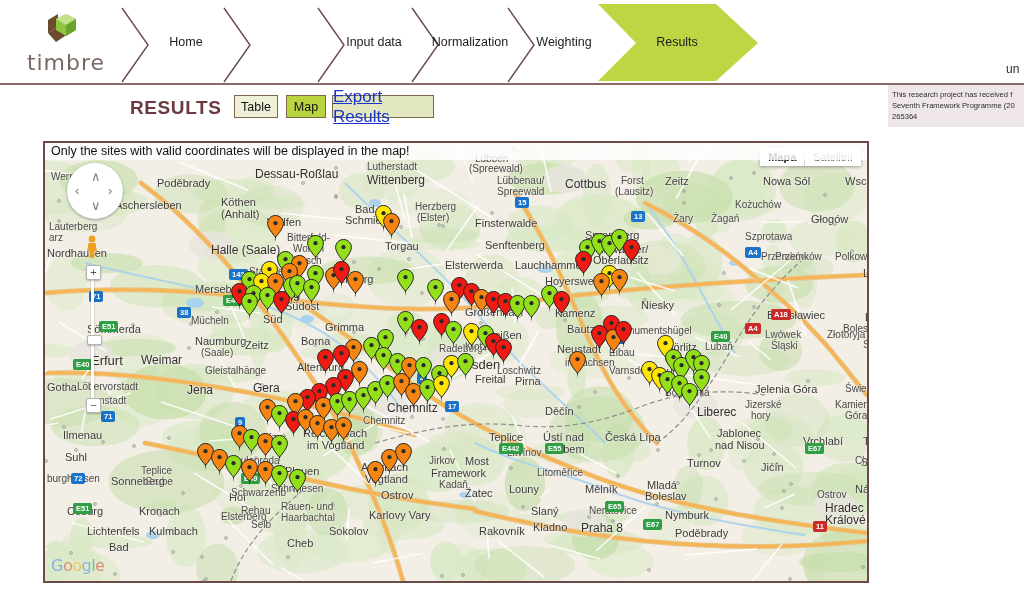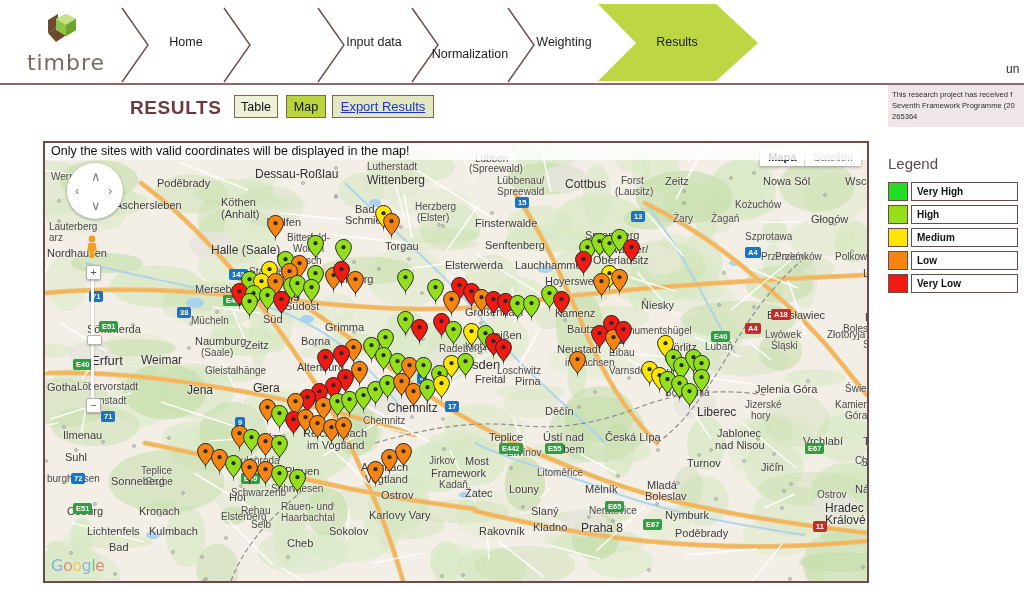--- a/index.html
+++ b/index.html
@@ -52,21 +52,21 @@
     color:#6b3a3f;letter-spacing:.6px;
   }
   .btn{
     position:absolute;top:0;height:23px;box-sizing:border-box;
     border:1px solid #7a6a4a;display:flex;align-items:center;justify-content:center;
     font-size:12.5px;color:#111;cursor:pointer;
   }
   .btn-table{left:234px;width:44px;background:#eef0d8;}
   .btn-map{left:286px;width:40px;background:#b9d43f;}
   .btn-export{left:332px;width:102px;background:#e3e7c0;}
-  .btn-export span{color:#1a33c8;text-decoration:underline;font-size:13px;}
+  .btn-export span{color:#1a33c8;text-decoration:underline;font-size:17px;}
 
   
   .map-frame{
     position:absolute;left:43px;top:141px;width:826px;height:442px;
     border:2px solid #6b4a4a;box-sizing:border-box;overflow:hidden;background:#f3efe6;
   }
   .map-canvas{position:absolute;left:0;top:0;width:822px;height:438px;overflow:hidden;}
 
   .map-notice{
     position:absolute;left:0;top:0;width:822px;height:17px;z-index:40;
@@ -168,21 +168,21 @@
         </svg>
       <svg class="chev-sep" style="left:290px;" viewBox="0 0 36 78">
           <path d="M4 2 L30 39 L4 76"></path>
         </svg>
       <svg class="chev-sep" style="left:386px;" viewBox="0 0 36 78">
           <path d="M4 2 L30 39 L4 76"></path>
         </svg>
 
       <div class="nav-item" style="left:26px;width:84px;">Home</div>
       <div class="nav-item" style="left:212px;width:88px;">Input data</div>
-      <div class="nav-item" style="left:304px;width:96px;margin-top:12px;">Normalization</div>
+      <div class="nav-item" style="left:304px;width:96px;">Normalization</div>
       <div class="nav-item" style="left:400px;width:92px;">Weighting</div>
 
       <svg class="nav-active-shape" style="left:480px;top:3px;" width="180" height="79">
         <polygon points="0,1 118,1 160,40 118,78 0,78 38,40" fill="#bcd743"></polygon>
       </svg>
       <div class="nav-active" style="left:494px;width:130px;">Results</div>
     </div>
 
     <div class="topright-un">un</div>
   </div>
@@ -1446,39 +1446,14 @@
       <div class="mt-btn sel">Mapa</div>
       <div class="mt-btn">Satelitní</div>
     </div>
 
     <div class="gwatermark">
       <i style="color:#4285f4">G</i><i style="color:#db4437">o</i><i style="color:#f4b400">o</i><i style="color:#4285f4">g</i><i style="color:#0f9d58">l</i><i style="color:#db4437">e</i>
     </div>
 
   </div>
 
-  <div class="legend">
-    <div class="legend-title">Legend</div>
-    <div id="legend-rows">
-        <div class="legend-row">
-          <div class="legend-sw" style="background: rgb(34, 221, 34);"></div>
-          <div class="legend-lb">Very High</div>
-        </div>
-        <div class="legend-row">
-          <div class="legend-sw" style="background: rgb(147, 224, 26);"></div>
-          <div class="legend-lb">High</div>
-        </div>
-        <div class="legend-row">
-          <div class="legend-sw" style="background: rgb(255, 230, 0);"></div>
-          <div class="legend-lb">Medium</div>
-        </div>
-        <div class="legend-row">
-          <div class="legend-sw" style="background: rgb(245, 132, 16);"></div>
-          <div class="legend-lb">Low</div>
-        </div>
-        <div class="legend-row">
-          <div class="legend-sw" style="background: rgb(240, 26, 18);"></div>
-          <div class="legend-lb">Very Low</div>
-        </div>
-      </div>
-  </div>
 
 </div>
 
 </body></html>

